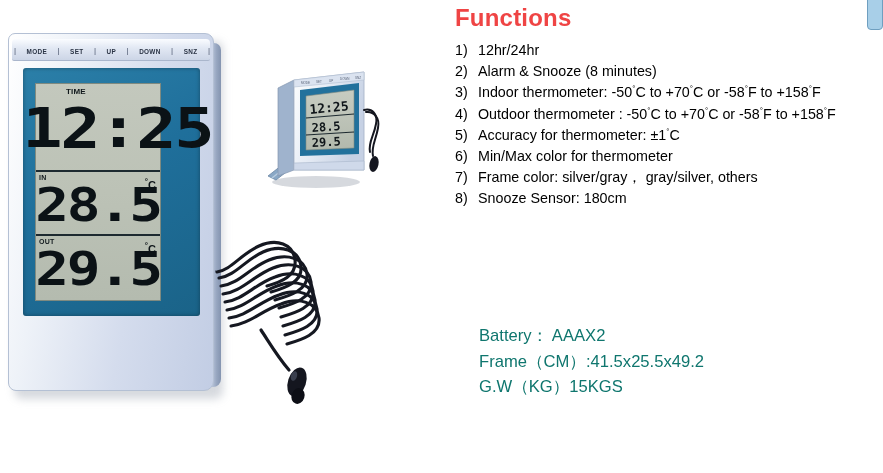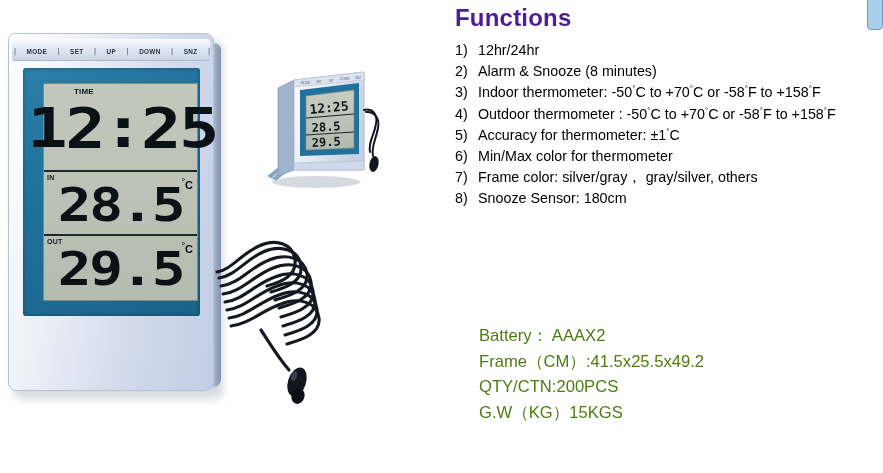--- a/index.html
+++ b/index.html
@@ -65,22 +65,22 @@
   }
   
   .bezel {
     position: absolute; left: 15px; top: 35px;
     width: 177px; height: 248px;
     background: linear-gradient(150deg,#2b7fa8 0%,#1f6f9b 45%,#1a6388 100%);
     border-radius: 3px;
     box-shadow: inset 0 0 4px rgba(0,0,0,.35);
   }
   .lcd {
-    position: absolute; left: 35px; top: 50px;
-    width: 155px; height: 218px;
+    position: absolute; left: 27px; top: 50px;
+    width: 126px; height: 218px;
     background: linear-gradient(180deg,#c3c8bd 0%,#bcc2b6 50%,#b4bbaf 100%);
     border: 1px solid #7f8a80;
   }
   .lcd-pane { position: relative; width: 100%; border-bottom: 2px solid #1d2a30; }
   .pane-time { height: 88px; }
   .pane-in   { height: 64px; }
   .pane-out  { height: 62px; border-bottom: none; }
   .pane-tag {
     position: absolute; left: 3px; top: 2px;
     font-size: 7px; font-weight: bold; color: #10181c; letter-spacing: .2px;
@@ -104,36 +104,36 @@
   
   .cable-wrap { position: absolute; left: 215px; top: 230px; width: 135px; height: 180px; }
 
   
   .device-small { position: absolute; left: 258px; top: 58px; width: 130px; height: 135px; }
 
   
   .txt-col { position: absolute; left: 455px; top: 0px; width: 428px; height: 473px; }
   .heading {
     position: absolute; left: 0; top: 4px;
-    font-size: 24px; font-weight: bold; color: #4c1d95;
+    font-size: 24px; font-weight: bold; color: #ef4444;
     letter-spacing: .2px;
   }
   .fn-list { position: absolute; left: 0; top: 40px; width: 428px; }
   .fn-item {
     display: flex; align-items: baseline;
     font-size: 14.3px; color: #000; line-height: 21.2px;
     white-space: nowrap;
   }
   .fn-num { width: 23px; flex: 0 0 23px; }
   .fn-txt { flex: 1 1 auto; }
   .deg-sm { font-size: 8px; vertical-align: super; line-height: 0; }
 
   .specs { position: absolute; left: 24px; top: 323px; width: 404px; }
   .spec-line {
-    font-size: 16.6px; color: #4d7c0f; line-height: 25.7px; white-space: nowrap;
+    font-size: 16.6px; color: #0f766e; line-height: 25.7px; white-space: nowrap;
   }
 </style>
 </head>
 <body>
 
 <div id="page">
 
   <div class="corner-tab"></div>
 
   <div class="device-main">
@@ -288,18 +288,17 @@
       </div>
       <div class="fn-item">
         <span class="fn-num">8)</span>
         <span class="fn-txt">Snooze Sensor: 180cm</span>
       </div>
     </div>
 
     <div class="specs">
       <div class="spec-line">Battery： AAAX2</div>
       <div class="spec-line">Frame（CM）:41.5x25.5x49.2</div>
-      <div class="spec-line">QTY/CTN:200PCS</div>
       <div class="spec-line">G.W（KG）15KGS</div>
     </div>
   </div>
 
 </div>
 
 </body></html>

